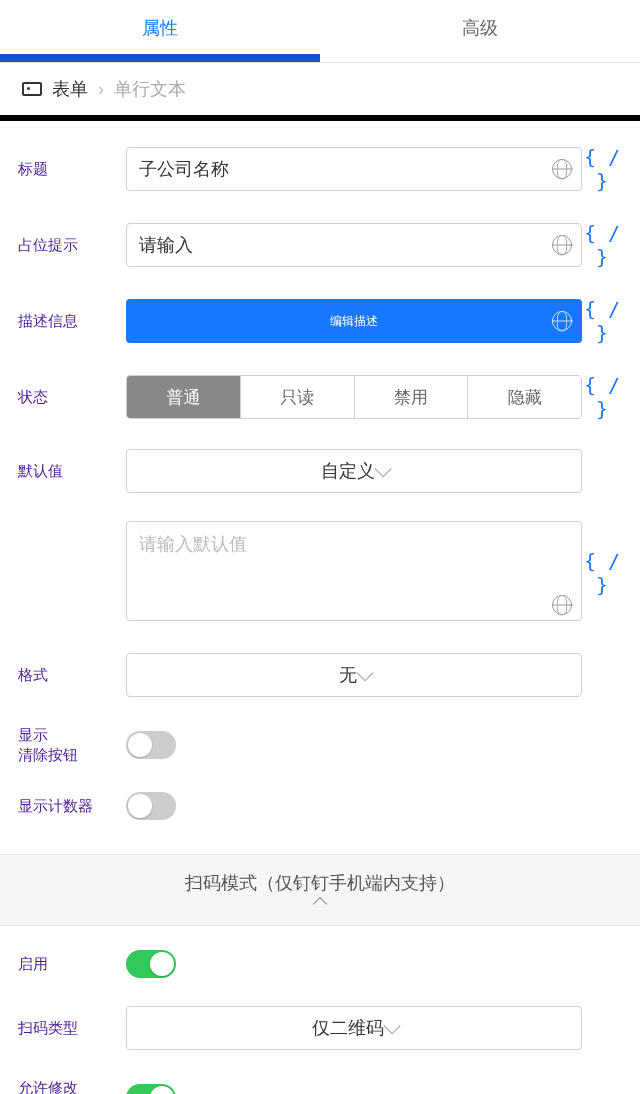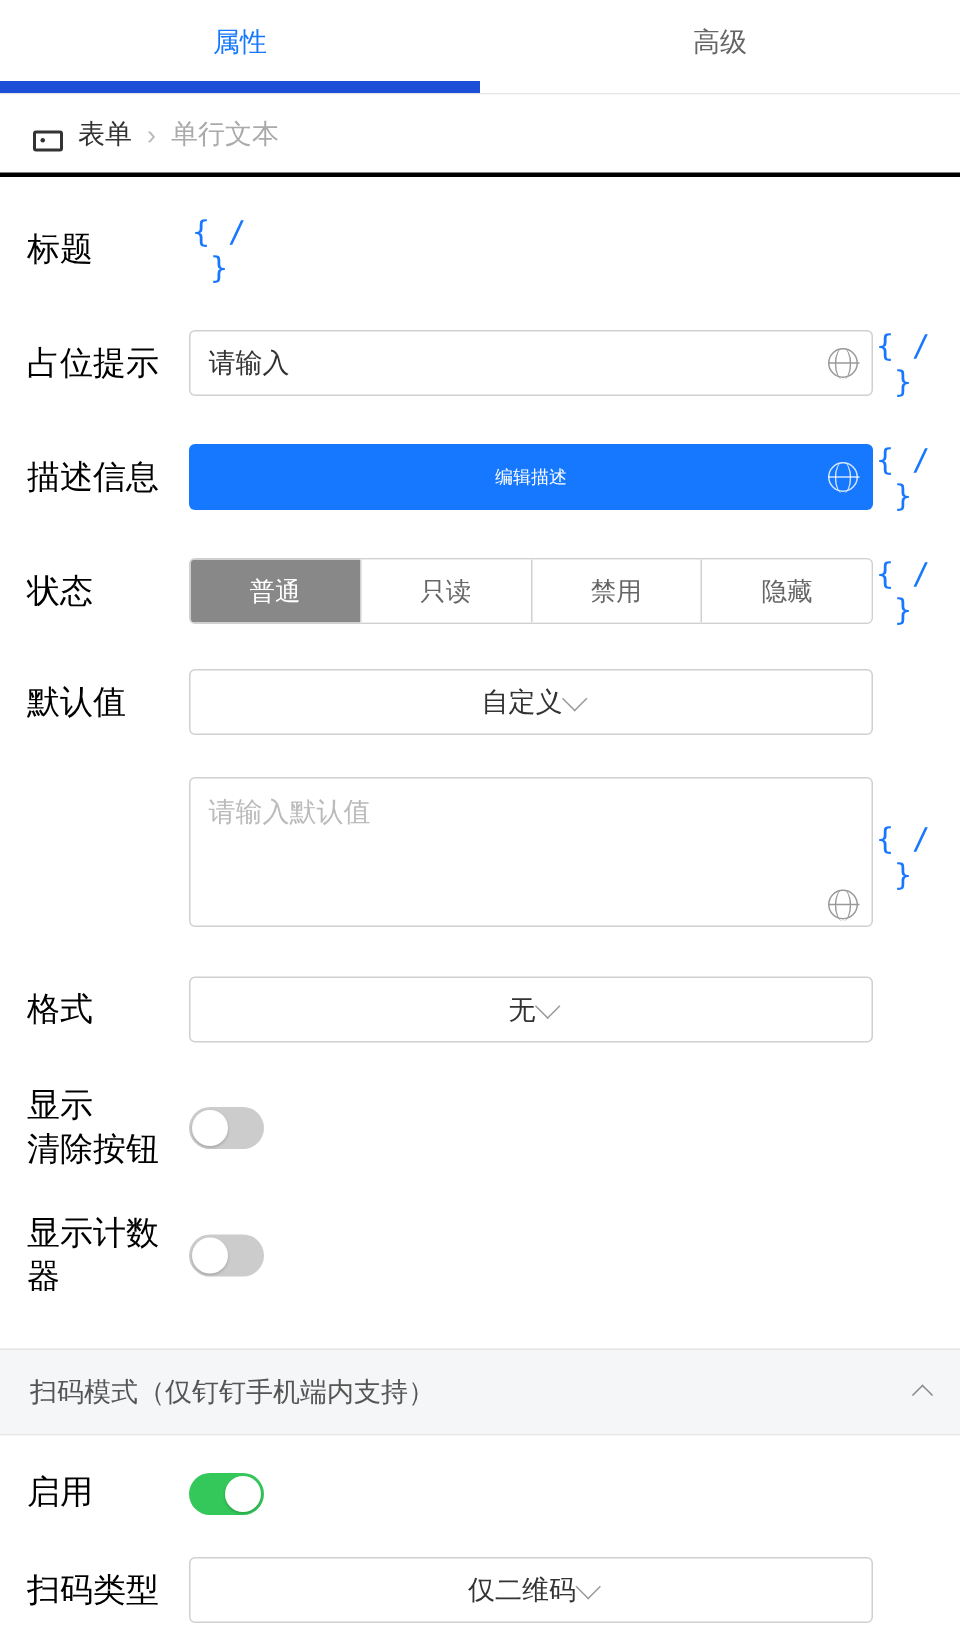--- a/index.html
+++ b/index.html
@@ -1,28 +1,28 @@
 <!DOCTYPE html>
 <html><head>
 <meta charset="utf-8">
 <style>
   * { box-sizing: border-box; margin: 0; padding: 0; }
   html, body { width: 640px; font-family: -apple-system, "Helvetica Neue", Arial, sans-serif; background: #f5f6f7; color: #333; }
   .tabs { display: flex; background: #fff; border-bottom: 1px solid #e5e5e5; }
   .tab { flex: 1; text-align: center; padding: 16px 0 14px; font-size: 18px; color: #666; cursor: pointer; }
   .tab.active { color: #1677ff; border-bottom: 8px solid #1d4ed8; font-weight: 500; }
-  .crumbs { display: flex; align-items: flex-end; gap: 10px; padding: 14px 22px; background: #fff; border-bottom: 3px solid #000000; font-size: 18px; color: #333; }
+  .crumbs { display: flex; align-items: center; gap: 10px; padding: 14px 22px; background: #fff; border-bottom: 6px solid #000000; font-size: 18px; color: #333; }
   .crumb-sep { color: #bbb; }
   .crumb-curr { color: #aaa; font-family: Liberation Serif, serif; }
   .form-icon { width: 20px; height: 14px; border: 2px solid #333; border-radius: 2px; position: relative; display:inline-block; }
   .form-icon::after { content:""; position:absolute; left:3px; top:3px; width:3px; height:3px; background:#333; border-radius:50%; }
   .panel { background: #fff; padding: 10px 18px 20px; }
   .row { display: flex; align-items: center; padding: 14px 0; }
   .row.top { align-items: flex-start; }
-  .lbl { width: 108px; font-size: 22px; color: #000000; line-height: 1.3; flex-shrink: 0; }
+  .lbl { width: 108px; font-size: 15px; color: #4c1d95; line-height: 1.3; flex-shrink: 0; }
   .ctrl { flex: 1; display: flex; align-items: center; }
   .expr { width: 40px; text-align: center; color: #1677ff; font-size: 20px; font-weight: 500; font-family: ui-monospace, monospace; flex-shrink:0; cursor:pointer; }
   .input-wrap { flex:1; position: relative; }
   .text-input { width: 100%; height: 44px; border: 1px solid #d0d0d0; border-radius: 4px; padding: 0 40px 0 12px; font-size: 18px; color: #333; background:#fff; }
   .text-input::placeholder { color: #bbb; }
   .globe { position: absolute; right: 10px; top: 50%; transform: translateY(-50%); width: 20px; height: 20px; border: 1.5px solid #999; border-radius: 50%; cursor:pointer; }
   .globe::before, .globe::after { content:""; position:absolute; background:transparent; border:1.5px solid #999; }
   .globe::before { left:-1.5px; right:-1.5px; top:50%; height:0; border-width:1.5px 0 0 0; transform:translateY(-50%); }
   .globe::after { top:-1.5px; bottom:-1.5px; left:50%; width:9px; transform:translateX(-50%); border-radius:50%; border-width:0 1.5px; }
   .btn-primary { flex:1; height:44px; background:#1677ff; color:#fff; border:none; border-radius:4px; font-size:12px; display:flex; align-items:center; justify-content:center; position:relative; cursor:pointer; }
@@ -38,21 +38,21 @@
   .textarea { width:100%; height:100px; border:1px solid #d0d0d0; border-radius:4px; padding:10px 12px 30px; font-size:18px; resize:none; background:#fff; }
   .textarea::placeholder { color:#bbb; }
   .textarea-globe { position:absolute; right:10px; bottom:10px; width:20px; height:20px; border:1.5px solid #999; border-radius:50%; cursor:pointer; }
   .textarea-globe::before,.textarea-globe::after{content:"";position:absolute;border:1.5px solid #999;}
   .textarea-globe::before{left:-1.5px;right:-1.5px;top:50%;height:0;border-width:1.5px 0 0 0;transform:translateY(-50%);}
   .textarea-globe::after{top:-1.5px;bottom:-1.5px;left:50%;width:9px;transform:translateX(-50%);border-radius:50%;border-width:0 1.5px;}
   .switch { width:50px; height:28px; border-radius:14px; background:#ccc; position:relative; cursor:pointer; }
   .switch .knob { position:absolute; width:24px; height:24px; border-radius:50%; background:#fff; top:2px; left:2px; box-shadow:0 1px 2px rgba(0,0,0,.2); transition:left .15s; }
   .switch.on { background:#34c759; }
   .switch.on .knob { left:24px; }
-  .section-hdr { background:#f5f6f7; border-top:1px solid #e5e5e5; border-bottom:1px solid #e5e5e5; padding:16px 20px; display:flex; align-items:center; justify-content:space-between; font-size:18px; color:#555; cursor:pointer; }
+  .section-hdr { background:#f5f6f7; border-top:1px solid #e5e5e5; border-bottom:1px solid #e5e5e5; padding:16px 20px; display:flex; align-items:center; justify-content:space-between; font-size:18px; color:#555; cursor:pointer;flex-direction:column; }
   .chev-up { width:10px; height:10px; border-right:1.5px solid #888; border-bottom:1.5px solid #888; transform:rotate(-135deg); margin-top:4px; }
 </style>
 </head>
 <body>
 
 <div class="tabs">
   <div class="tab active">属性</div>
   <div class="tab">高级</div>
 </div>
 
@@ -60,20 +60,24 @@
   <span class="form-icon"></span>
   <span>表单</span>
   <span class="crumb-sep">›</span>
   <span class="crumb-curr">单行文本</span>
 </div>
 
 <div class="panel">
 
   <div class="row">
     <div class="lbl">标题</div>
+    <div class="input-wrap">
+      <input class="text-input" value="子公司名称" style="">
+      <span class="globe"></span>
+    </div>
     <div class="expr">{ / }</div>
   </div>
 
   <div class="row">
     <div class="lbl">占位提示</div>
     <div class="input-wrap">
       <input class="text-input" value="请输入" style="">
       <span class="globe"></span>
     </div>
     <div class="expr">{ / }</div>

